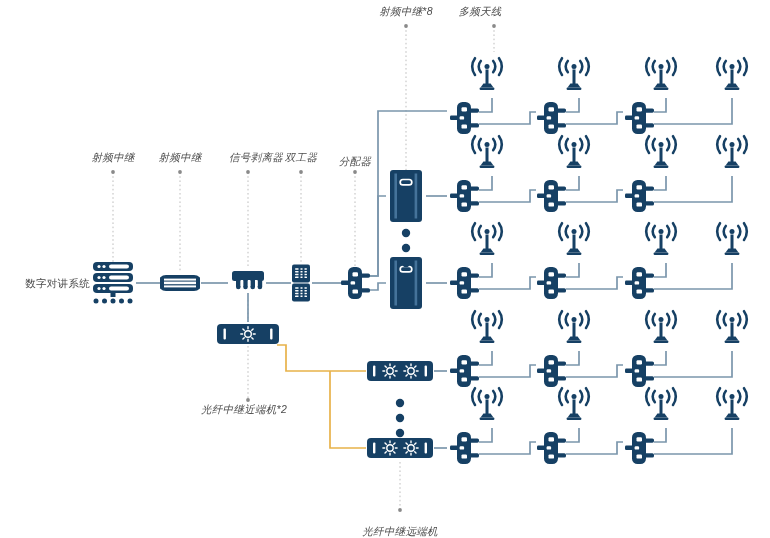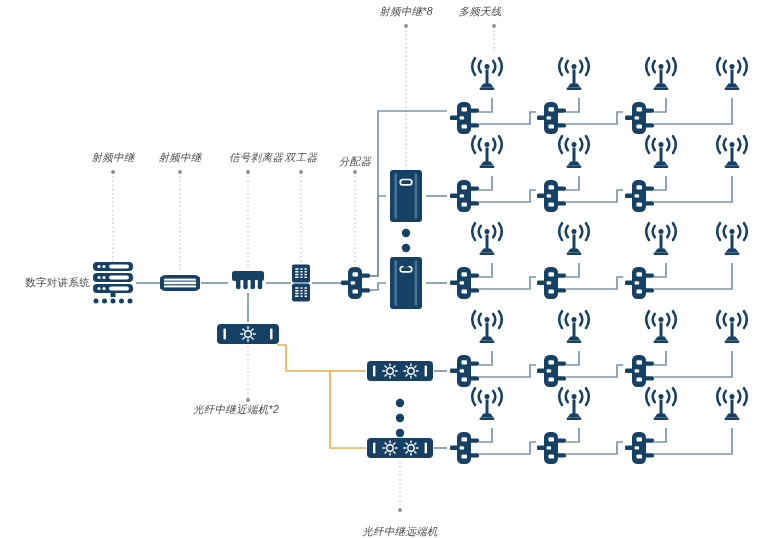--- a/index.html
+++ b/index.html
@@ -7,21 +7,21 @@
     font-family:"Liberation Sans","DejaVu Sans",sans-serif;
     width:770px;height:538px;position:relative;overflow:hidden;
   }
   #stage{position:absolute;left:0;top:0;width:770px;height:538px;}
   svg.layer{position:absolute;left:0;top:0;width:770px;height:538px;}
   .lbl{
     position:absolute;color:#4c4c4c;font-size:10.5px;line-height:13px;
     white-space:nowrap;letter-spacing:.3px;
   }
   .lbl.c{transform:translateX(-50%);font-style:italic;}
-  .lbl.r{transform:translateX(-100%);font-family:Liberation Mono, monospace;}
+  .lbl.r{transform:translateX(-100%);}
 </style>
 </head>
 <body>
 
 <div id="stage">
 
   <svg class="layer" viewBox="0 0 770 538">
     <defs>
 
       <symbol id="ic-server" viewBox="0 0 46 44">
@@ -310,16 +310,16 @@
   </svg>
 
   <div class="lbl r" style="left:90px;top:277px">数字对讲系统</div>
   <div class="lbl c" style="left:113px;top:151px">射频中继</div>
   <div class="lbl c" style="left:180px;top:151px">射频中继</div>
   <div class="lbl c" style="left:256px;top:151px">信号剥离器</div>
   <div class="lbl c" style="left:301px;top:151px">双工器</div>
   <div class="lbl c" style="left:355px;top:155px">分配器</div>
   <div class="lbl c" style="left:406px;top:5px">射频中继*8</div>
   <div class="lbl c" style="left:480px;top:5px">多频天线</div>
-  <div class="lbl c" style="left:236px;top:403px">光纤中继近端机*2</div>
+  <div class="lbl c" style="left:244px;top:403px">光纤中继近端机*2</div>
   <div class="lbl c" style="left:400px;top:525px">光纤中继远端机</div>
 
 </div>
 
 </body></html>

